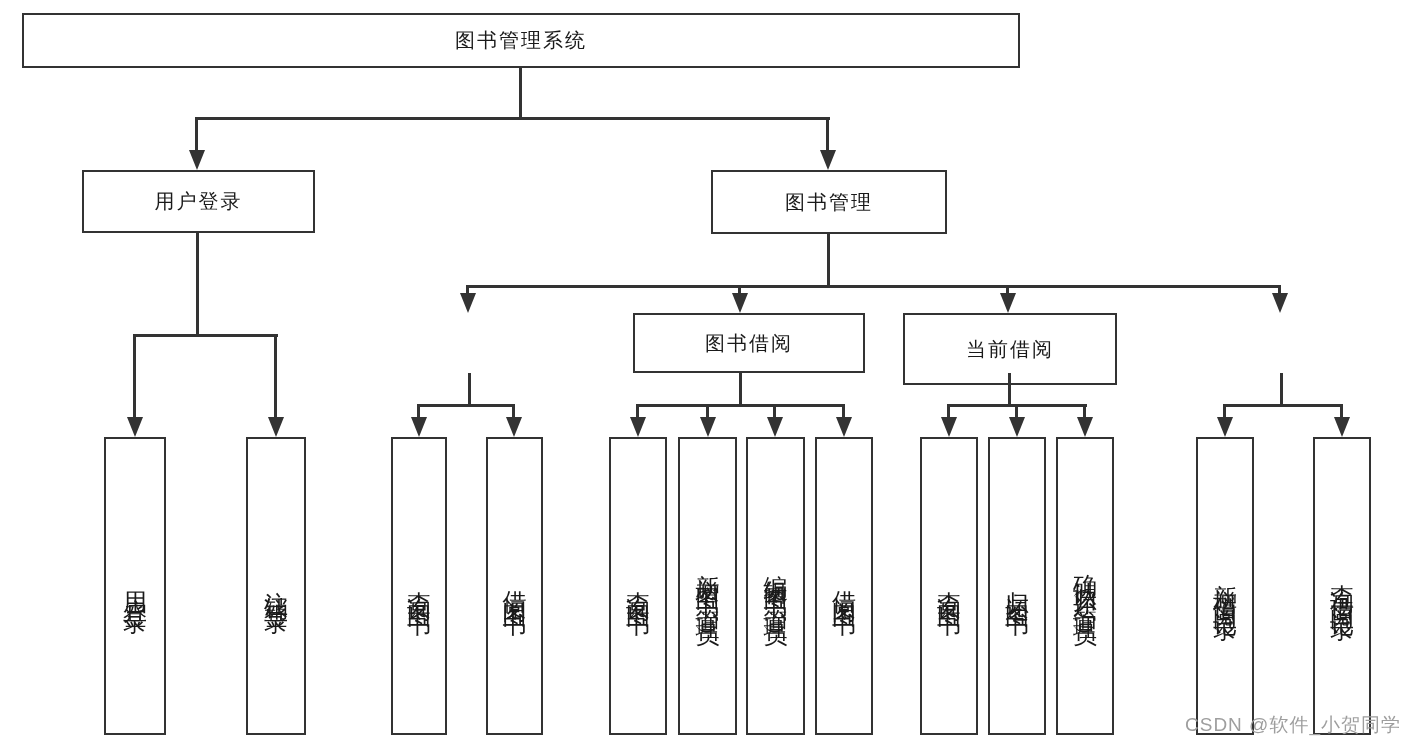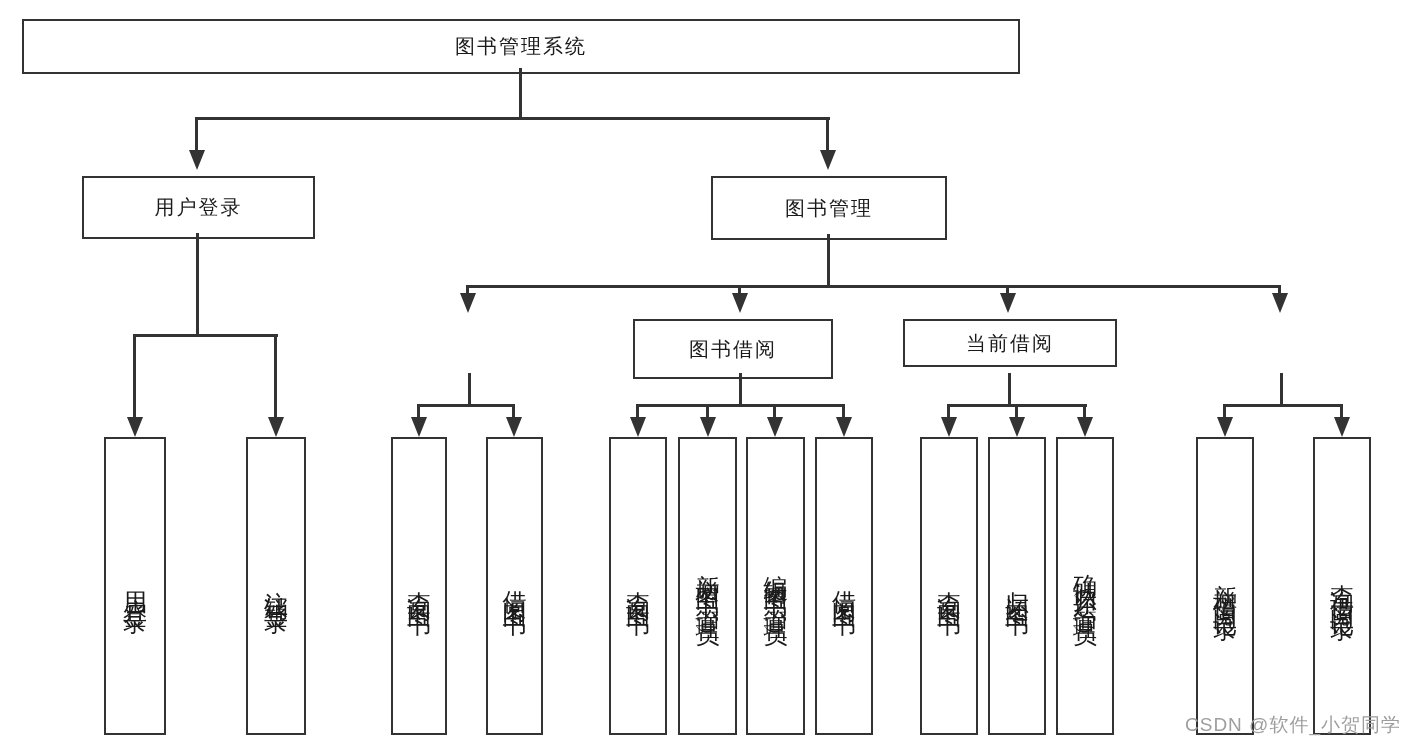--- a/index.html
+++ b/index.html
@@ -17,21 +17,21 @@
     overflow:hidden;
   }
   .box{
     position:absolute;
     background:var(--fill);
     border:2px solid var(--line);
     box-sizing:border-box;
     display:flex;align-items:center;justify-content:center;
     color:var(--text);
   }
-  .hbox{font-size:20px;letter-spacing:2px;margin-top:6px;}
+  .hbox{font-size:20px;letter-spacing:2px;}
   .leaf span{
     writing-mode:vertical-rl;
     text-orientation:mixed;
     font-size:24px;
     letter-spacing:7px;
     white-space:nowrap;
     color:var(--text);
   }
   .ln{position:absolute;background:var(--line);}
   .ah{
@@ -83,24 +83,24 @@
   <div class="ln" style="left:467px;top:285px;width:814px;height:3px;"></div>
   <div class="ln" style="left:466px;top:285px;width:3px;height:10px;"></div>
   <div class="ah" style="left:460px;top:293px;"></div>
   <div class="ln" style="left:738px;top:285px;width:3px;height:10px;"></div>
   <div class="ah" style="left:732px;top:293px;"></div>
   <div class="ln" style="left:1006px;top:285px;width:3px;height:10px;"></div>
   <div class="ah" style="left:1000px;top:293px;"></div>
   <div class="ln" style="left:1278px;top:285px;width:3px;height:10px;"></div>
   <div class="ah" style="left:1272px;top:293px;"></div>
 
-  <div class="box hbox" style="left:633px;top:313px;width:200px;height:60px;">
+  <div class="box hbox" style="left:633px;top:313px;width:232px;height:60px;">
     <span>图书借阅</span>
   </div>
-  <div class="box hbox" style="left:903px;top:313px;width:214px;height:48px;justify-content:center;">
+  <div class="box hbox" style="left:903px;top:313px;width:214px;height:72px;justify-content:center;">
     <span>当前借阅</span>
   </div>
 
   <div class="ln" style="left:468px;top:373px;width:3px;height:33px;"></div>
   <div class="ln" style="left:418px;top:404px;width:97px;height:3px;"></div>
   <div class="ln" style="left:417px;top:404px;width:3px;height:15px;"></div>
   <div class="ah" style="left:411px;top:417px;"></div>
   <div class="ln" style="left:512px;top:404px;width:3px;height:15px;"></div>
   <div class="ah" style="left:506px;top:417px;"></div>
 

